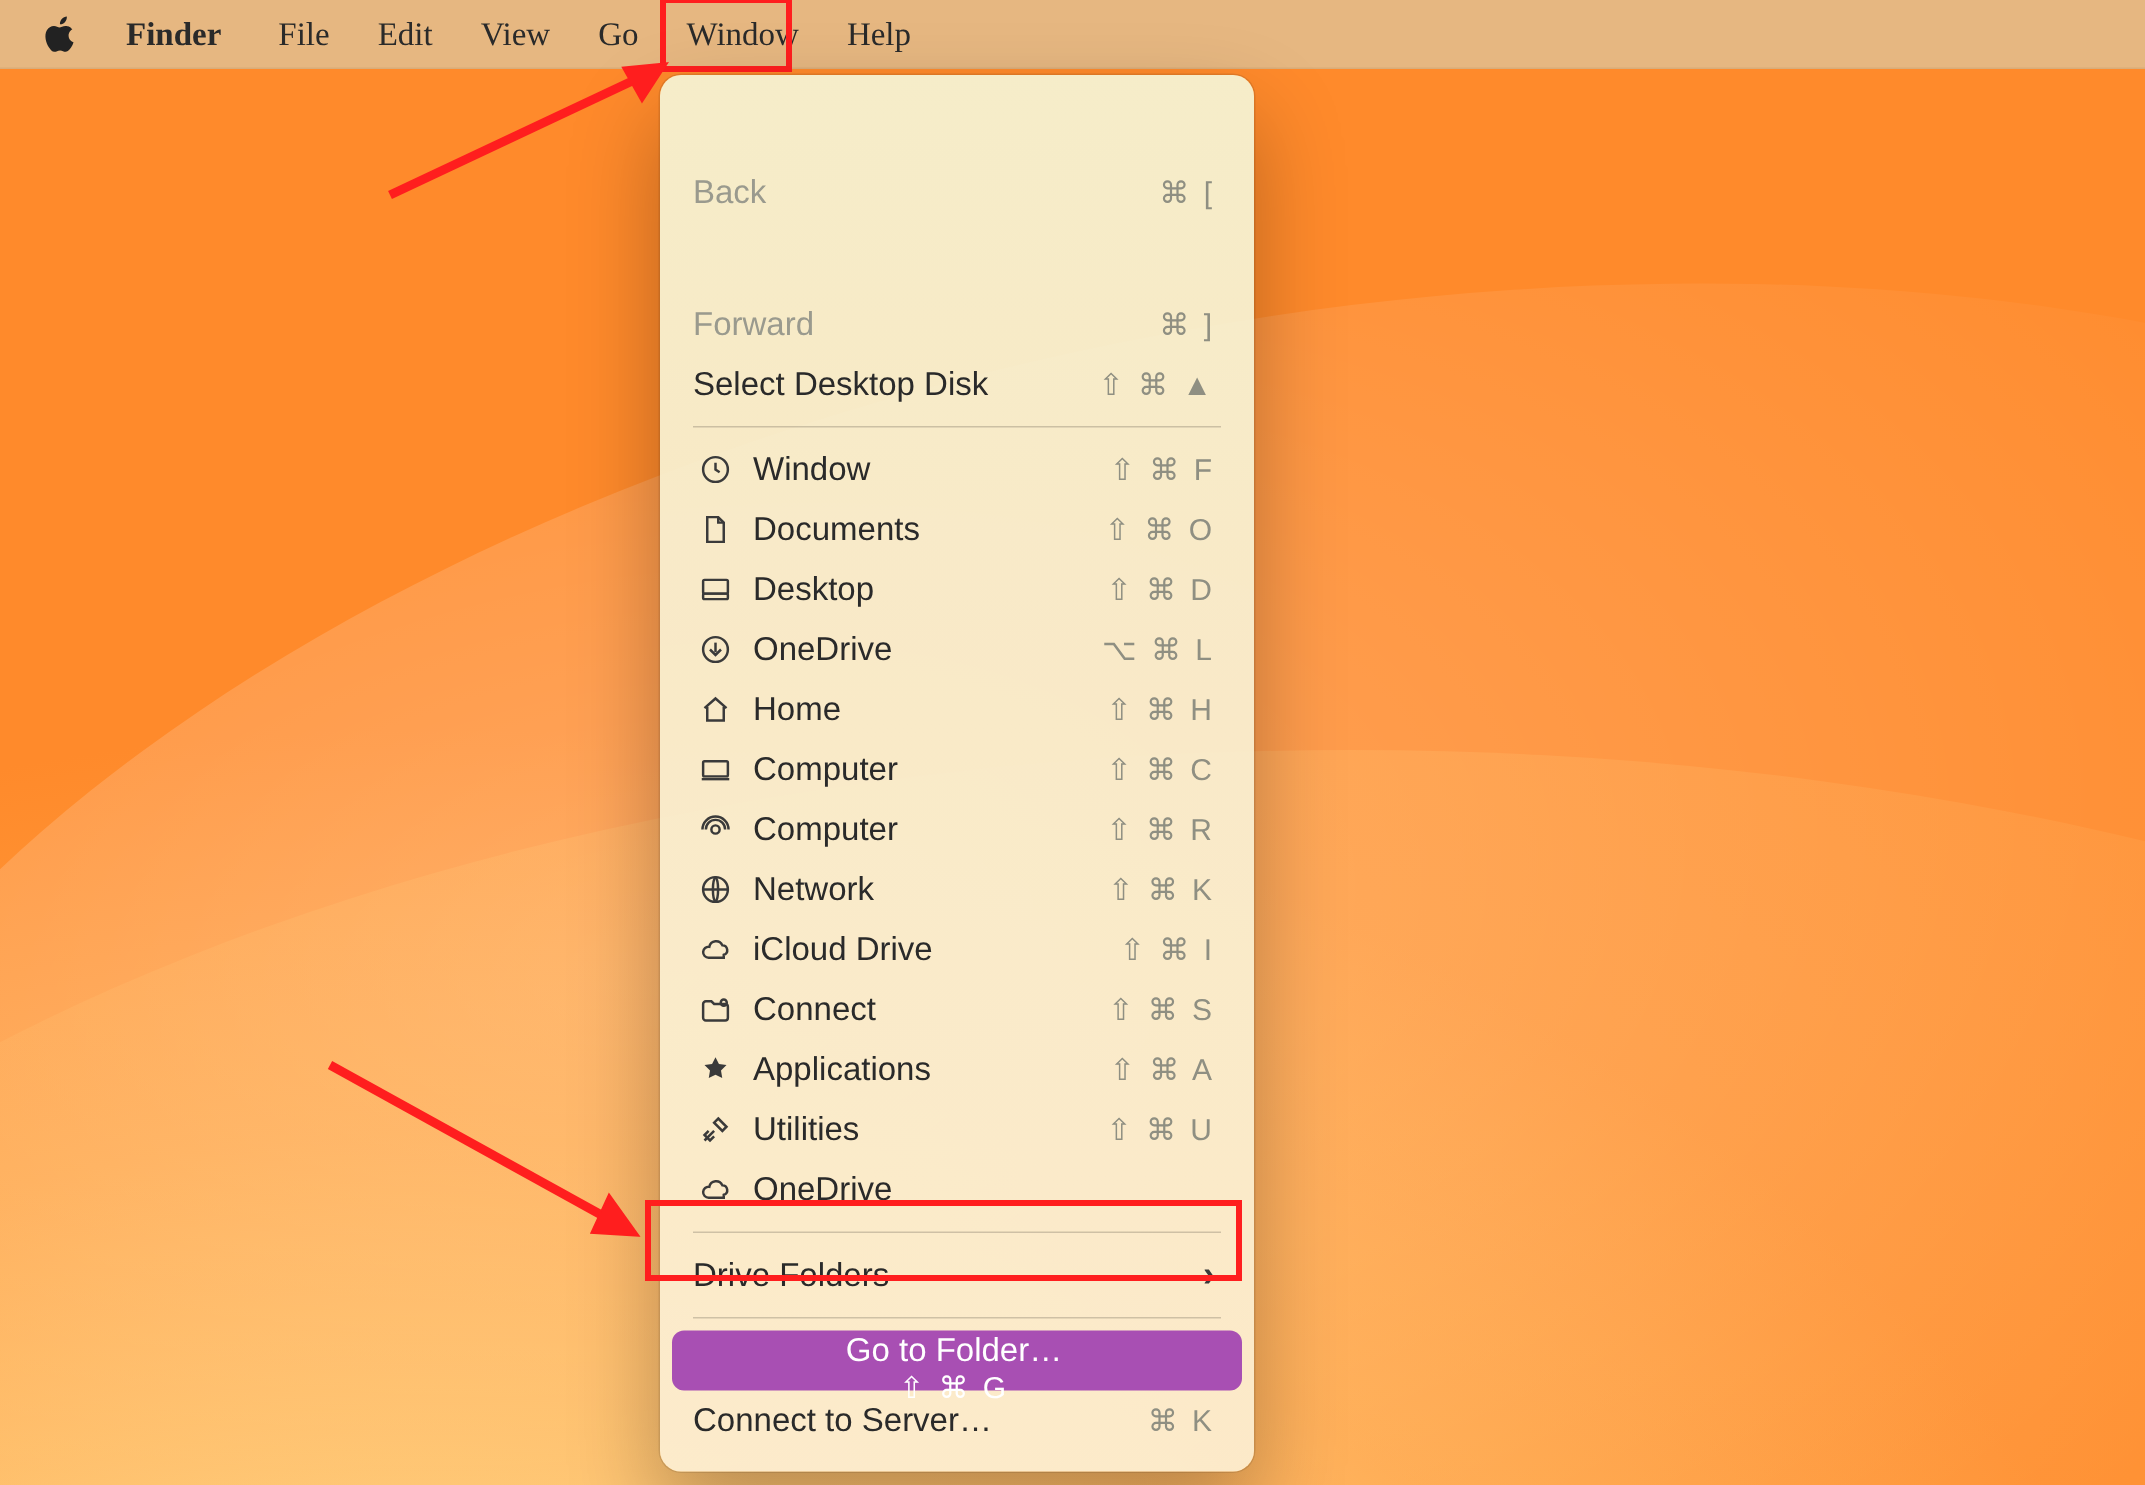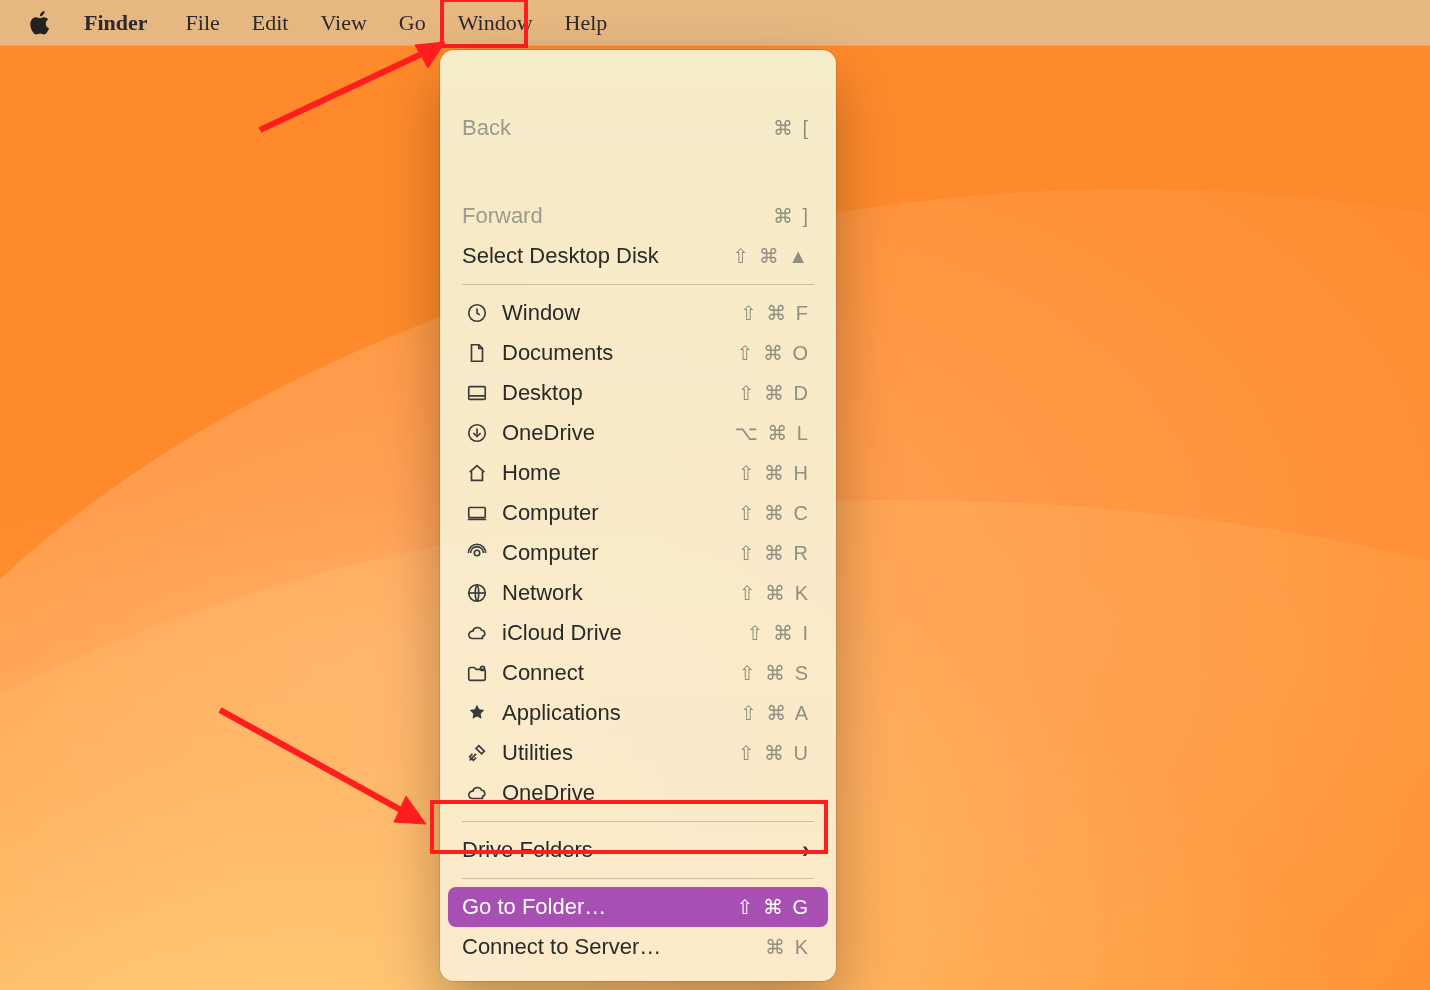--- a/index.html
+++ b/index.html
@@ -97,20 +97,21 @@
     display: flex;
     align-items: center;
     height: 40px;
     padding: 0 18px 0 14px;
     border-radius: 8px;
   }
   .dd-row.disabled { color: #9a9a8e; margin-top: 48px; }
   .dd-row.hover {
     background: #a84fb3;
     color: #fff;
+    flex-direction: column;
   }
   .dd-row.hover .sc, .dd-row.hover .sc-sym { color: #fff; }
   .dd-icon {
     width: 30px;
     display: inline-flex;
     justify-content: center;
     margin-right: 10px;
     color: #3a3a3a;
   }
   .dd-row.disabled .dd-icon { color:#9a9a8e; }

